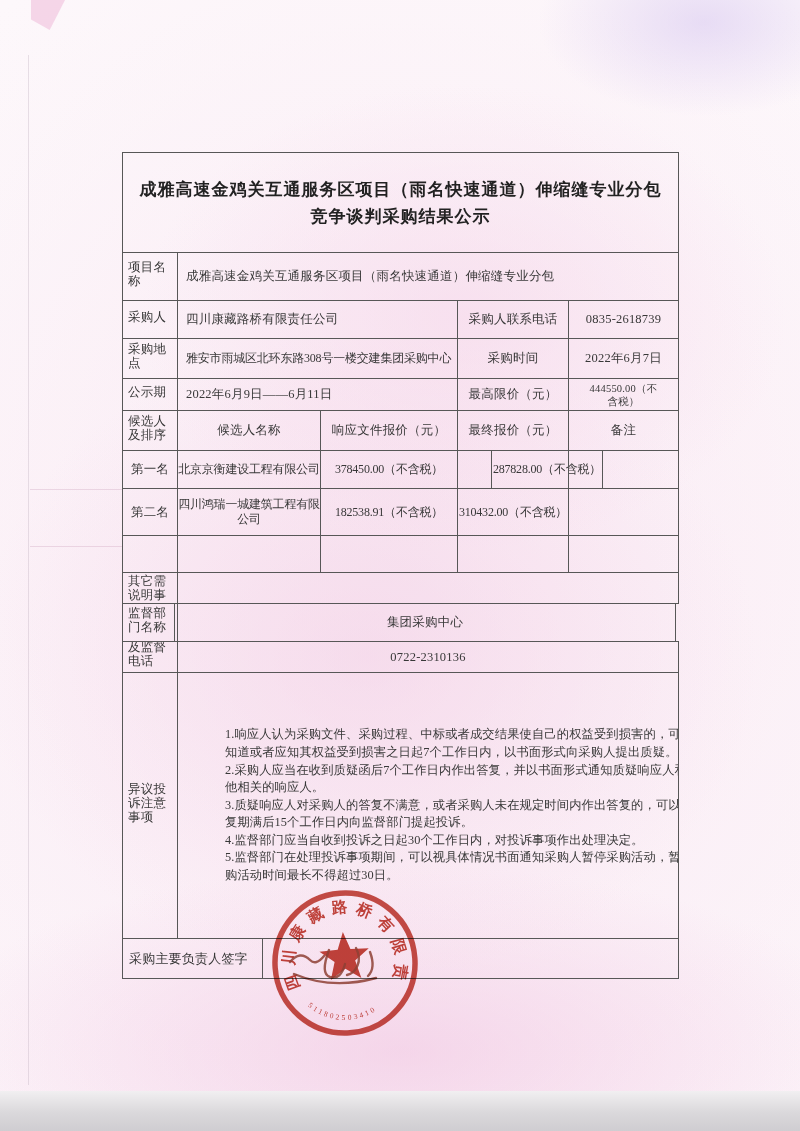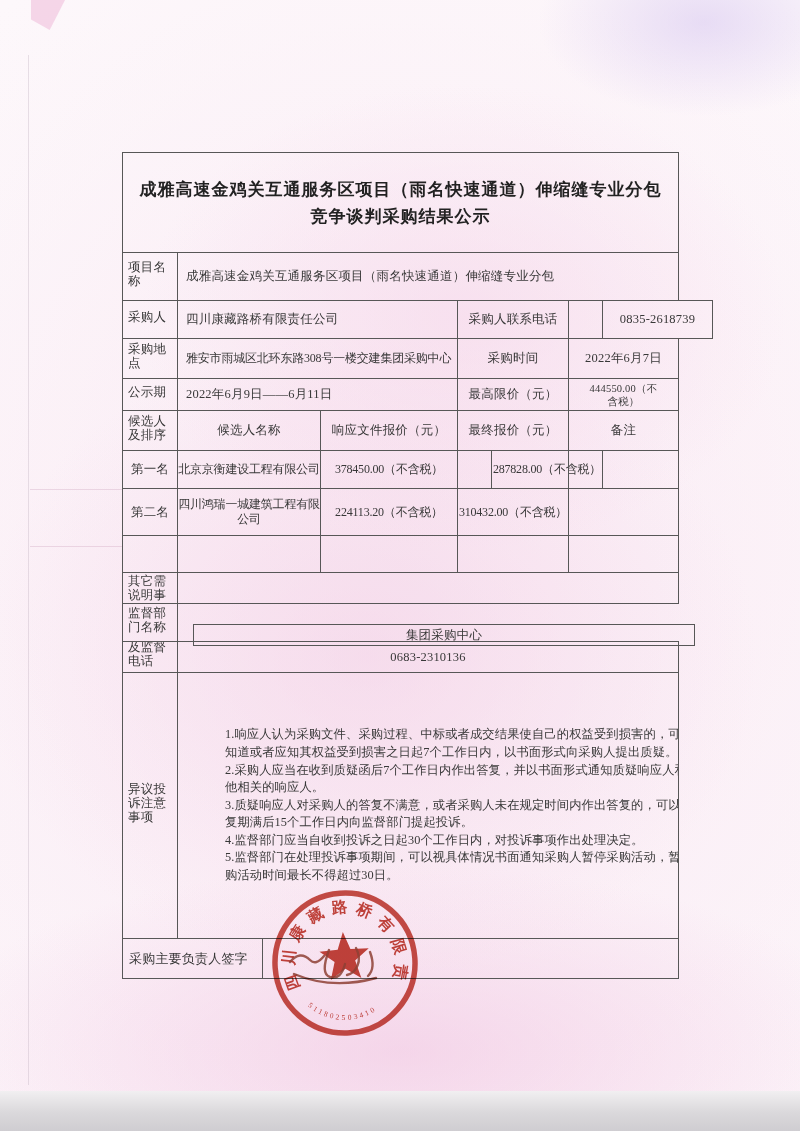--- a/index.html
+++ b/index.html
@@ -62,21 +62,21 @@
     <div class="title-line">成雅高速金鸡关互通服务区项目（雨名快速通道）伸缩缝专业分包</div>
     <div class="title-line">竞争谈判采购结果公示</div>
   </div>
 
   <div class="c lab" style="left:0;top:100px;width:56px;height:49px;">项目名称</div>
   <div class="c lft" style="left:55px;top:100px;width:502px;height:49px;">成雅高速金鸡关互通服务区项目（雨名快速通道）伸缩缝专业分包</div>
 
   <div class="c lab" style="left:0;top:148px;width:56px;height:39px;">采购人</div>
   <div class="c lft" style="left:55px;top:148px;width:281px;height:39px;">四川康藏路桥有限责任公司</div>
   <div class="c ctr" style="left:335px;top:148px;width:112px;height:39px;">采购人联系电话</div>
-  <div class="c ctr" style="left:446px;top:148px;width:111px;height:39px;margin-left:34px;">0835-2618739</div>
+  <div class="c ctr" style="left:446px;top:148px;width:111px;height:39px;">0835-2618739</div>
 
   <div class="c lab" style="left:0;top:186px;width:56px;height:41px;">采购地点</div>
   <div class="c lft fs12" style="left:55px;top:186px;width:281px;height:41px;">雅安市雨城区北环东路308号一楼交建集团采购中心</div>
   <div class="c ctr" style="left:335px;top:186px;width:112px;height:41px;">采购时间</div>
   <div class="c ctr" style="left:446px;top:186px;width:111px;height:41px;">2022年6月7日</div>
 
   <div class="c lab" style="left:0;top:226px;width:56px;height:33px;">公示期</div>
   <div class="c lft" style="left:55px;top:226px;width:281px;height:33px;">2022年6月9日——6月11日</div>
   <div class="c ctr" style="left:335px;top:226px;width:112px;height:33px;">最高限价（元）</div>
   <div class="c ctr fs11" style="left:446px;top:226px;width:111px;height:33px;">444550.00（不含税）</div>
@@ -88,38 +88,38 @@
   <div class="c ctr" style="left:335px;top:258px;width:112px;height:41px;">最终报价（元）</div>
 
   <div class="c ctr" style="left:0;top:298px;width:56px;height:39px;">第一名</div>
   <div class="c ctr fs12" style="left:55px;top:298px;width:144px;height:39px;">北京京衡建设工程有限公司</div>
   <div class="c ctr fs12" style="left:198px;top:298px;width:138px;height:39px;">378450.00（不含税）</div>
   <div class="c ctr fs12" style="left:335px;top:298px;width:112px;height:39px;margin-left:34px;">287828.00（不含税）</div>
   <div class="c" style="left:446px;top:298px;width:111px;height:39px;"></div>
 
   <div class="c ctr" style="left:0;top:336px;width:56px;height:48px;">第二名</div>
   <div class="c ctr fs12" style="left:55px;top:336px;width:144px;height:48px;">四川鸿瑞一城建筑工程有限公司</div>
-  <div class="c ctr fs12" style="left:198px;top:336px;width:138px;height:48px;">224113.20（不含税）</div>
+  <div class="c ctr fs12" style="left:198px;top:336px;width:138px;height:48px;">182538.91（不含税）</div>
   <div class="c ctr fs12" style="left:335px;top:336px;width:112px;height:48px;">310432.00（不含税）</div>
   <div class="c" style="left:446px;top:336px;width:111px;height:48px;"></div>
 
   <div class="c" style="left:0;top:383px;width:56px;height:38px;"></div>
   <div class="c" style="left:55px;top:383px;width:144px;height:38px;"></div>
   <div class="c" style="left:198px;top:383px;width:138px;height:38px;"></div>
   <div class="c" style="left:335px;top:383px;width:112px;height:38px;"></div>
   <div class="c" style="left:446px;top:383px;width:111px;height:38px;"></div>
 
   <div class="c lab" style="left:0;top:420px;width:56px;height:32px;align-items:flex-start;">其它需说明事项</div>
   <div class="c" style="left:55px;top:420px;width:502px;height:32px;"></div>
 
   <div class="c lab" style="left:0;top:451px;width:56px;height:39px;">监督部门名称</div>
-  <div class="c ctr" style="left:71px;top:451px;width:502px;height:22px;margin-top:21px;">集团采购中心</div>
+  <div class="c ctr" style="left:52px;top:451px;width:502px;height:39px;">集团采购中心</div>
 
   <div class="c lab" style="left:0;top:489px;width:56px;height:32px;">及监督电话</div>
-  <div class="c ctr" style="left:55px;top:489px;width:502px;height:32px;">0683-2310136</div>
+  <div class="c ctr" style="left:55px;top:489px;width:502px;height:32px;">0722-2310136</div>
 
   <div class="c lab" style="left:0;top:520px;width:56px;height:267px;">异议投诉注意事项</div>
   <div class="c notice" style="left:55px;top:520px;width:502px;height:267px;">
     <div>1.响应人认为采购文件、采购过程、中标或者成交结果使自己的权益受到损害的，可以在知道或者应知其权益受到损害之日起7个工作日内，以书面形式向采购人提出质疑。</div>
     <div>2.采购人应当在收到质疑函后7个工作日内作出答复，并以书面形式通知质疑响应人和其他相关的响应人。</div>
     <div>3.质疑响应人对采购人的答复不满意，或者采购人未在规定时间内作出答复的，可以在答复期满后15个工作日内向监督部门提起投诉。</div>
     <div>4.监督部门应当自收到投诉之日起30个工作日内，对投诉事项作出处理决定。</div>
     <div>5.监督部门在处理投诉事项期间，可以视具体情况书面通知采购人暂停采购活动，暂停采购活动时间最长不得超过30日。</div>
   </div>
 

